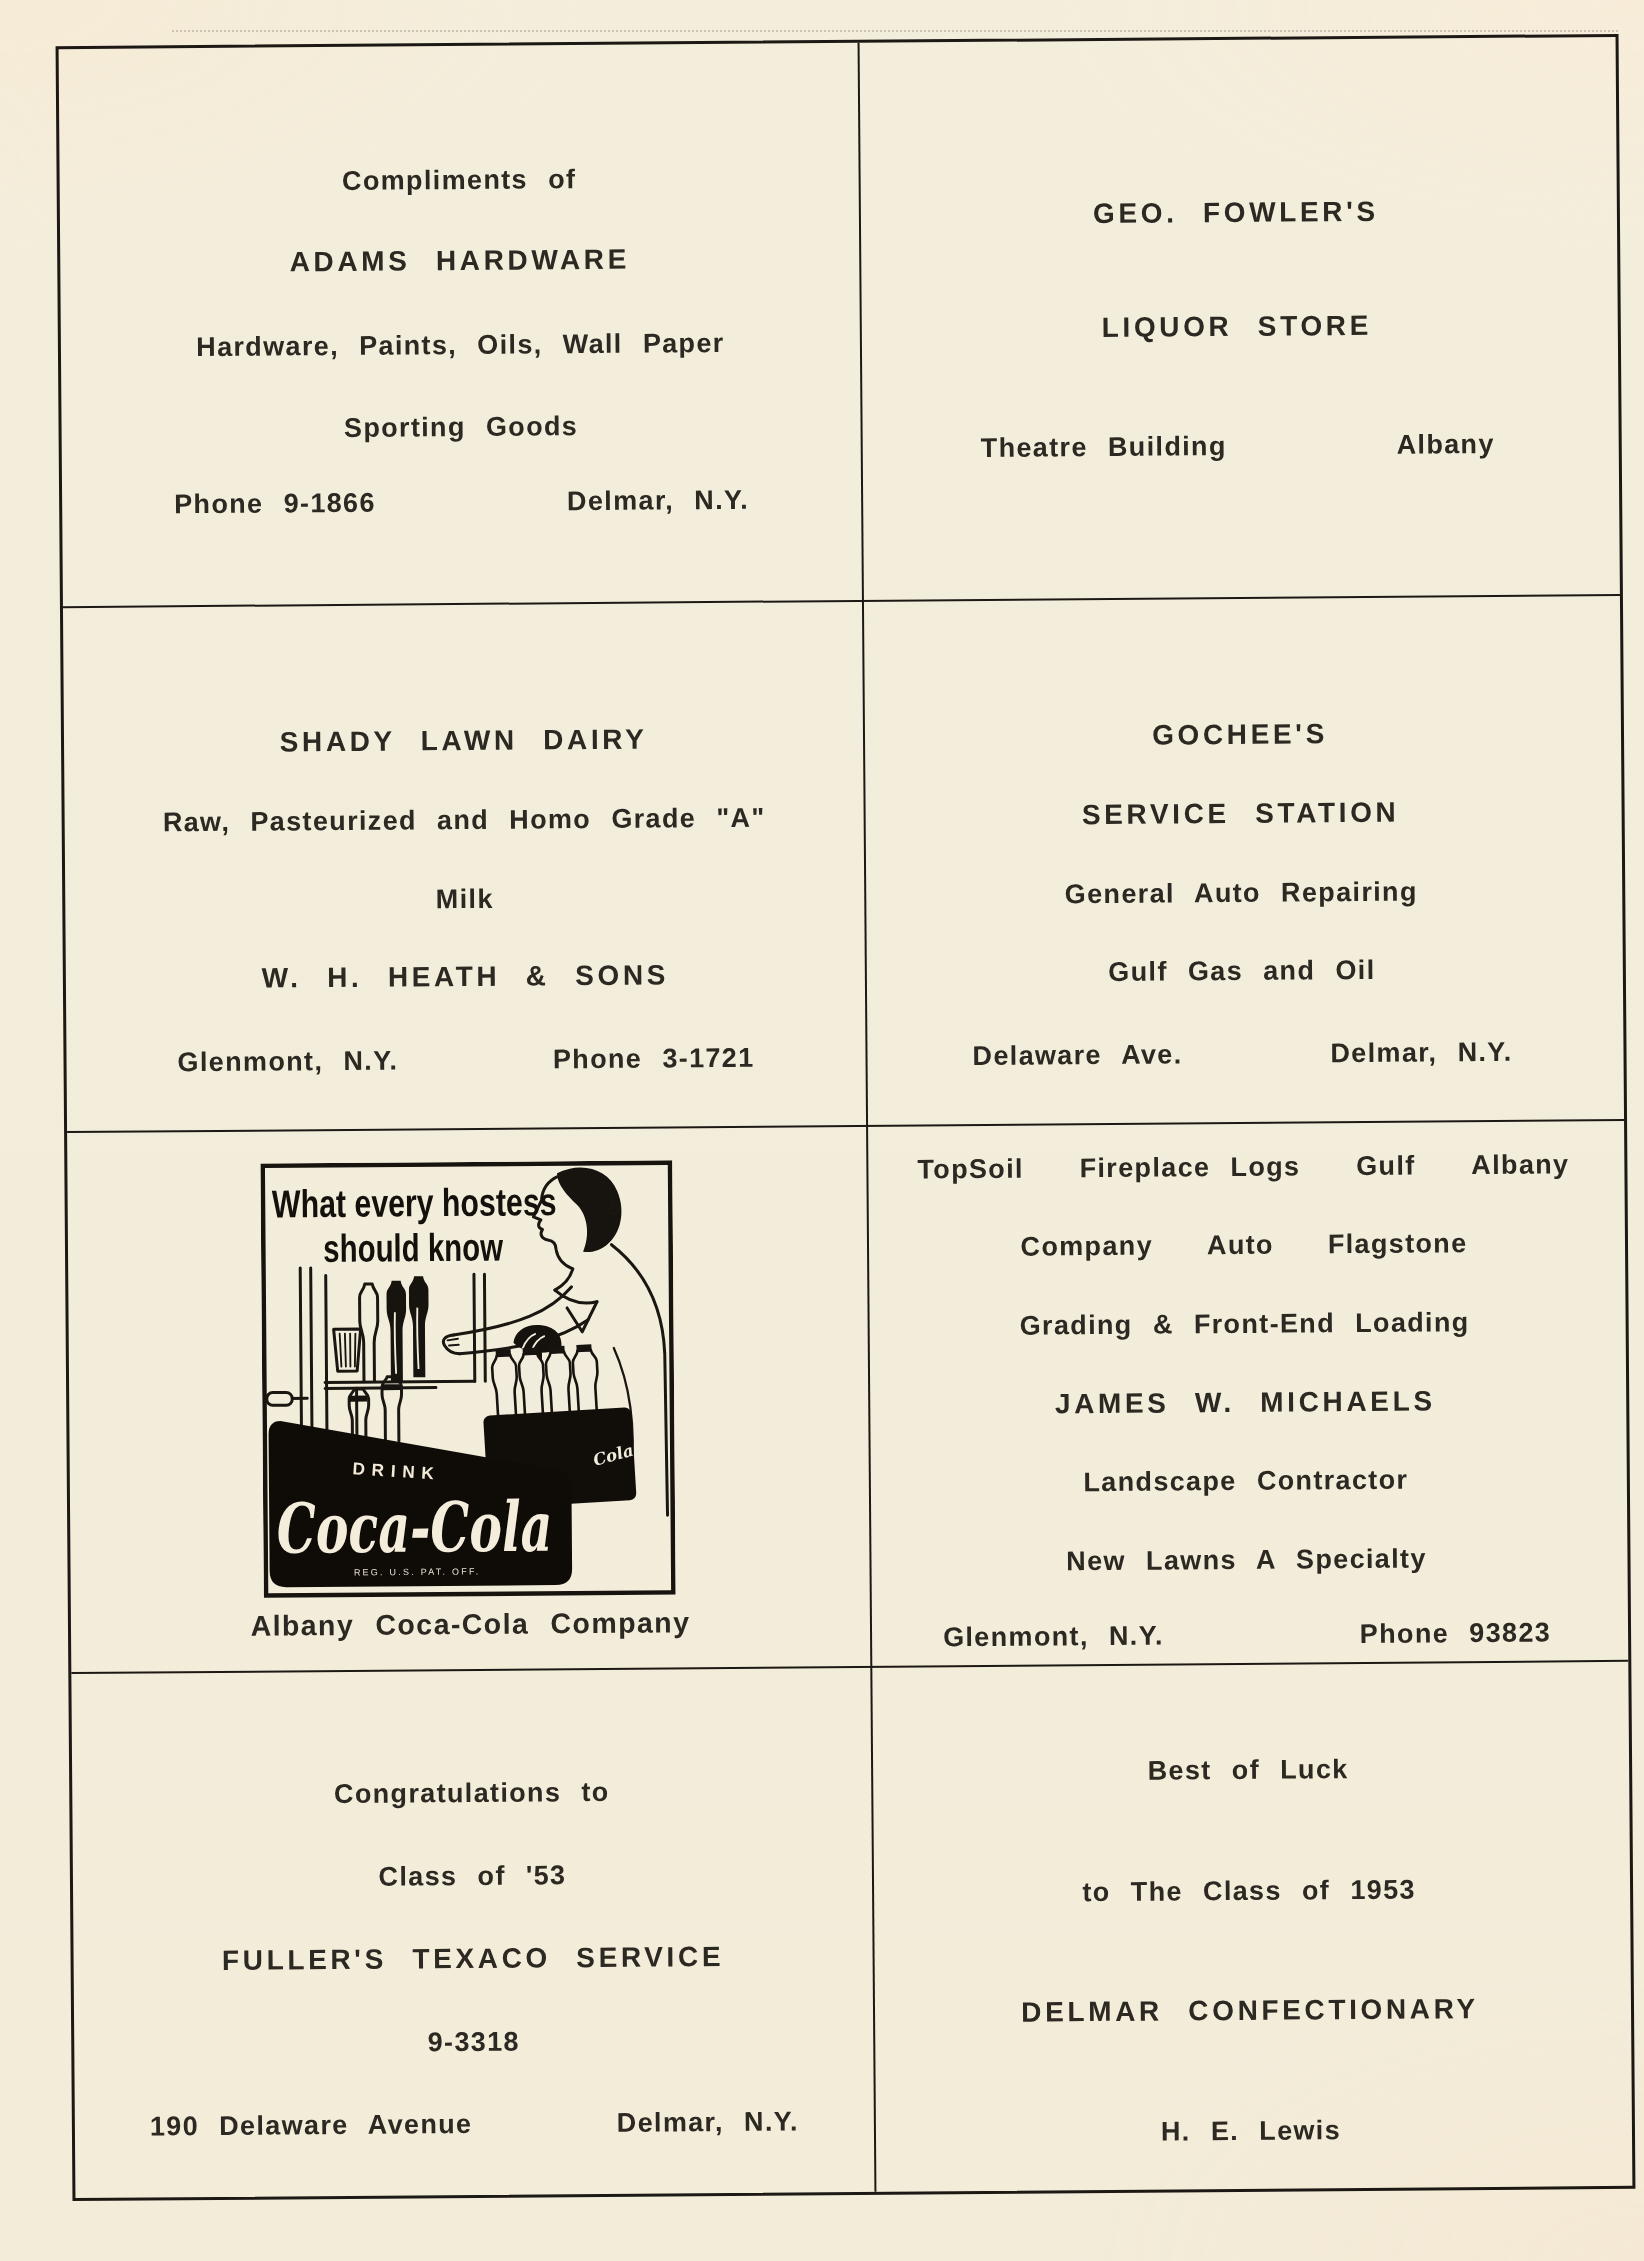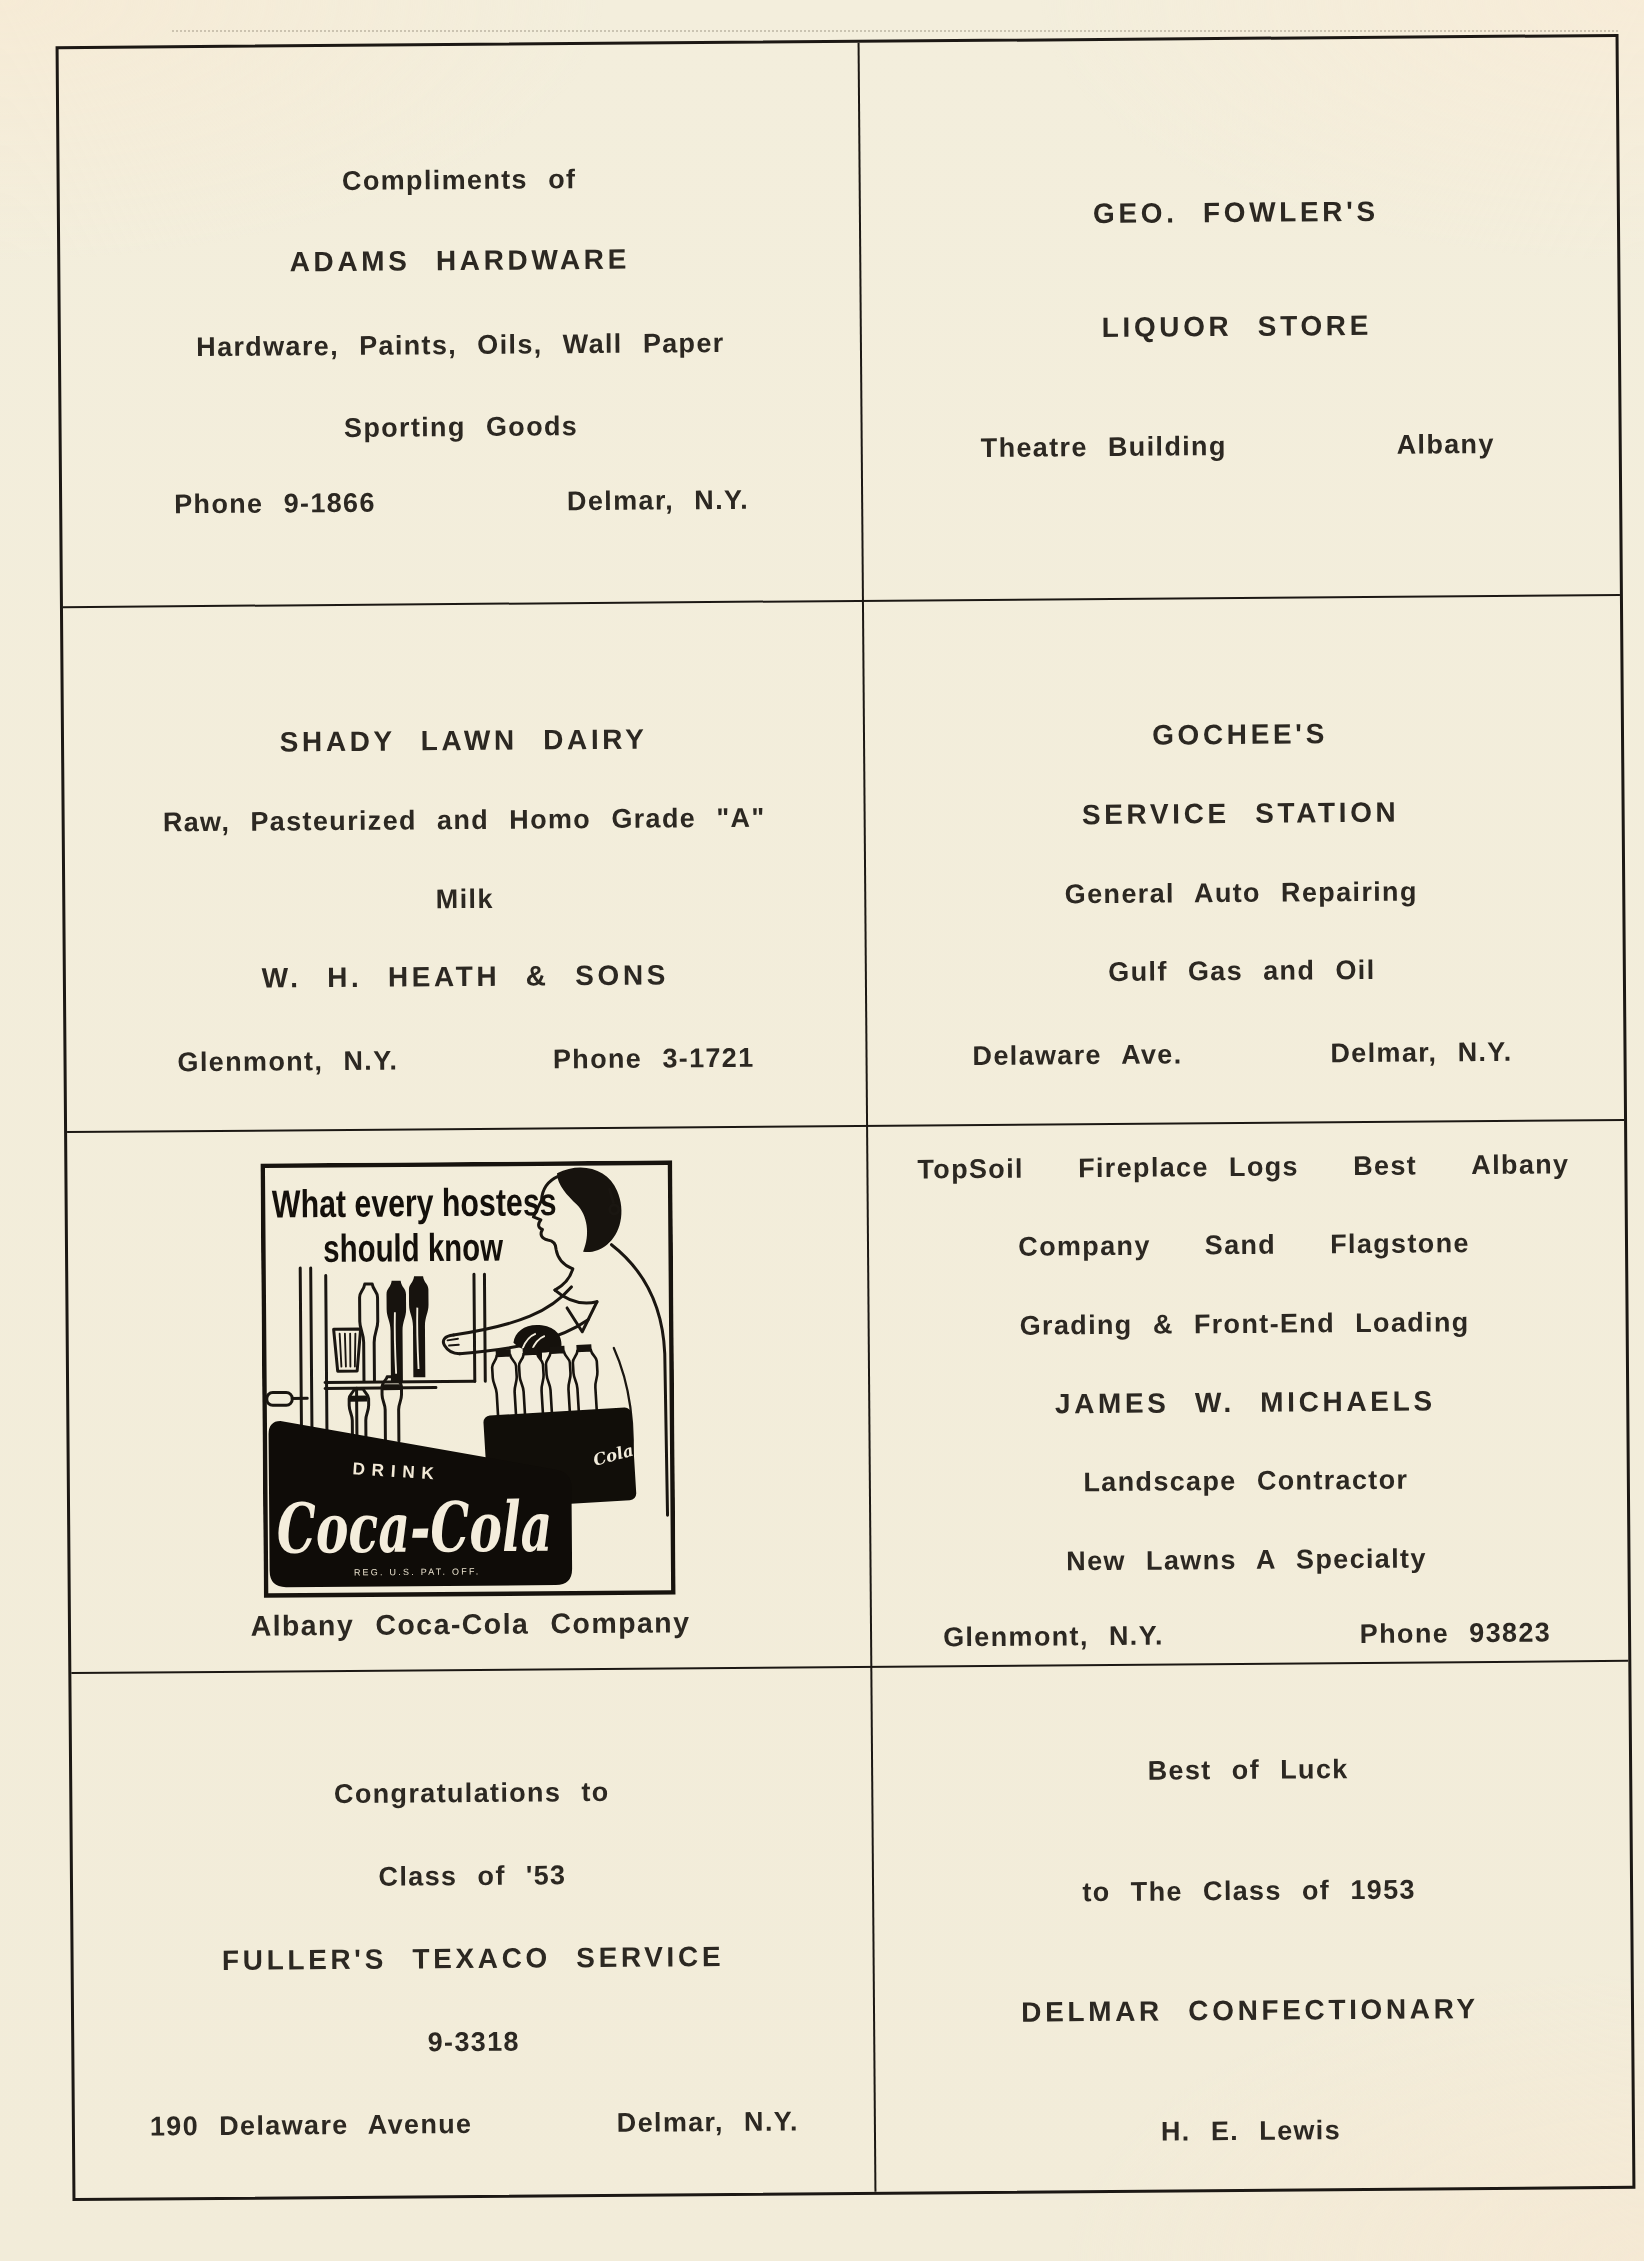--- a/index.html
+++ b/index.html
@@ -172,26 +172,26 @@
         <text x="203" y="132" text-anchor="middle" font-size="52" textLength="240" lengthAdjust="spacingAndGlyphs">should know</text>
       </g>
     </svg>
     <div class="line caption" style="top:479px">Albany Coca-Cola Company</div>
   </section>
 
   <section class="cell" style="left:801px;top:1082px;width:750px;height:541px">
     <div class="line spread" style="top:28px">
       <span>TopSoil</span>
       <span>Fireplace Logs</span>
-      <span>Best</span>
+      <span>Gulf</span>
       <span>Albany</span>
     </div>
     <div class="line centergap" style="top:106px">
       <span>Company</span>
-      <span>Sand</span>
+      <span>Auto</span>
       <span>Flagstone</span>
     </div>
     <div class="line" style="top:185px">Grading &amp; Front-End Loading</div>
     <div class="line caps" style="top:264px">JAMES W. MICHAELS</div>
     <div class="line" style="top:342px">Landscape Contractor</div>
     <div class="line" style="top:421px">New Lawns A Specialty</div>
     <div class="line cols" style="top:496px;padding:0 71px">
       <span>Glenmont, N.Y.</span>
       <span>Phone 93823</span>
     </div>

